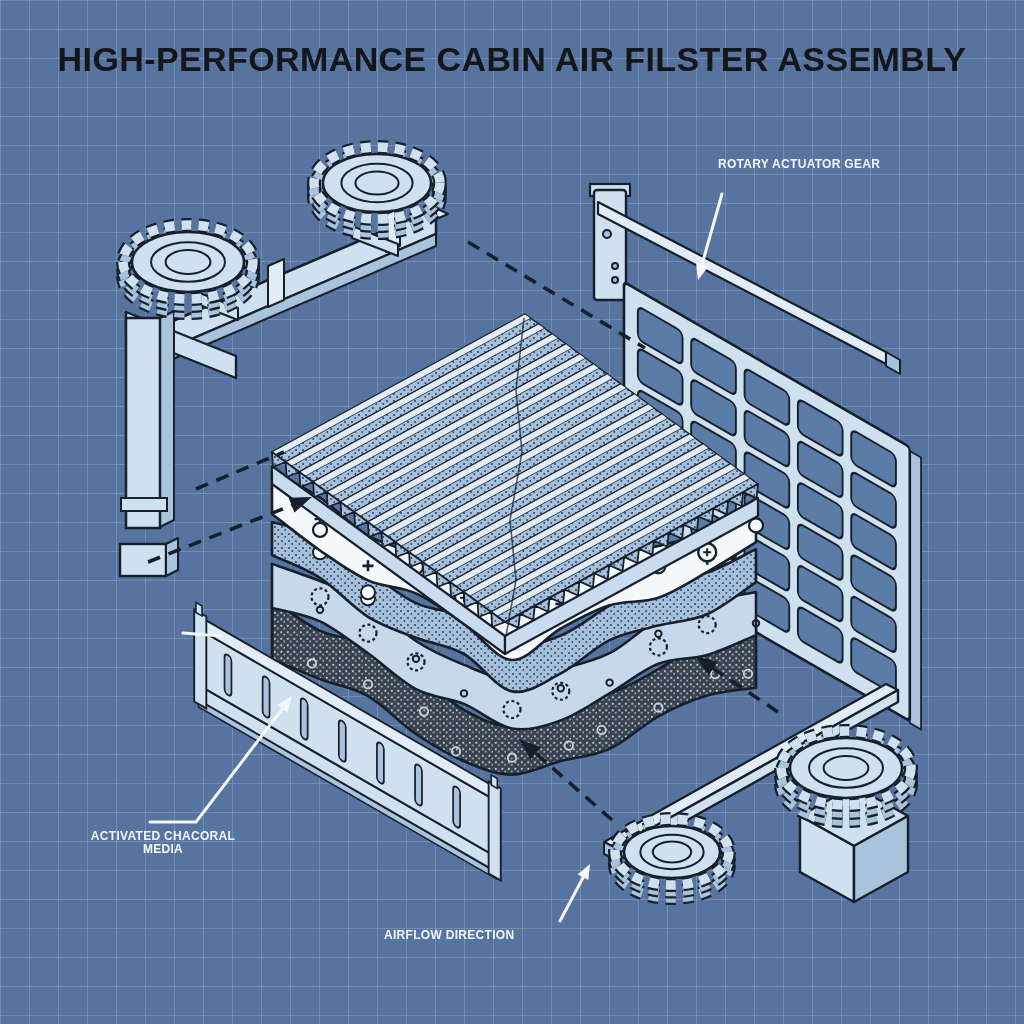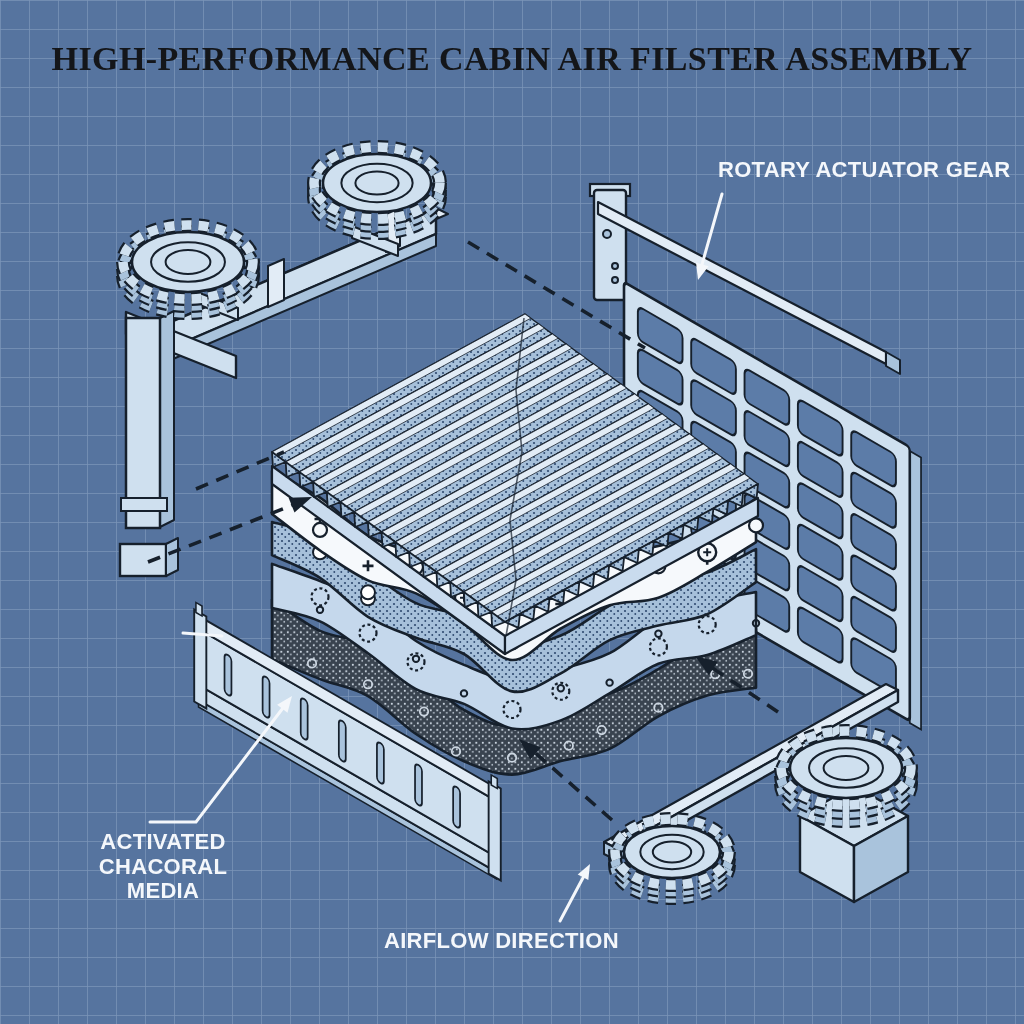--- a/index.html
+++ b/index.html
@@ -7,24 +7,24 @@
   .stage{
     position:relative;width:1024px;height:1024px;
     background:var(--bg,#56749f);
     font-family:"Liberation Sans",sans-serif;
     overflow:hidden;
   }
   .stage svg{position:absolute;left:0;top:0;}
   .title{
     position:absolute;top:40px;left:0;right:0;text-align:center;
     font-weight:800;font-size:34px;letter-spacing:.4px;
-    color:var(--title,#14161a);white-space:nowrap;font-family:Liberation Serif, serif;
+    color:var(--title,#14161a);white-space:nowrap;
   }
   .lbl{
-    position:absolute;font-weight:800;font-size:22px;letter-spacing:.3px;
+    position:absolute;font-weight:800;font-size:12px;letter-spacing:.3px;
     color:var(--label,#f4f7fb);line-height:1.12;white-space:nowrap;
   }
   .lbl-rotary{left:718px;top:158px;}
   .lbl-part{left:28px;top:620px;}
   .lbl-charcoal{left:38px;top:830px;width:250px;text-align:center;white-space:normal;}
   .lbl-airflow{left:384px;top:929px;}
 </style>
 </head>
 <body>
 

